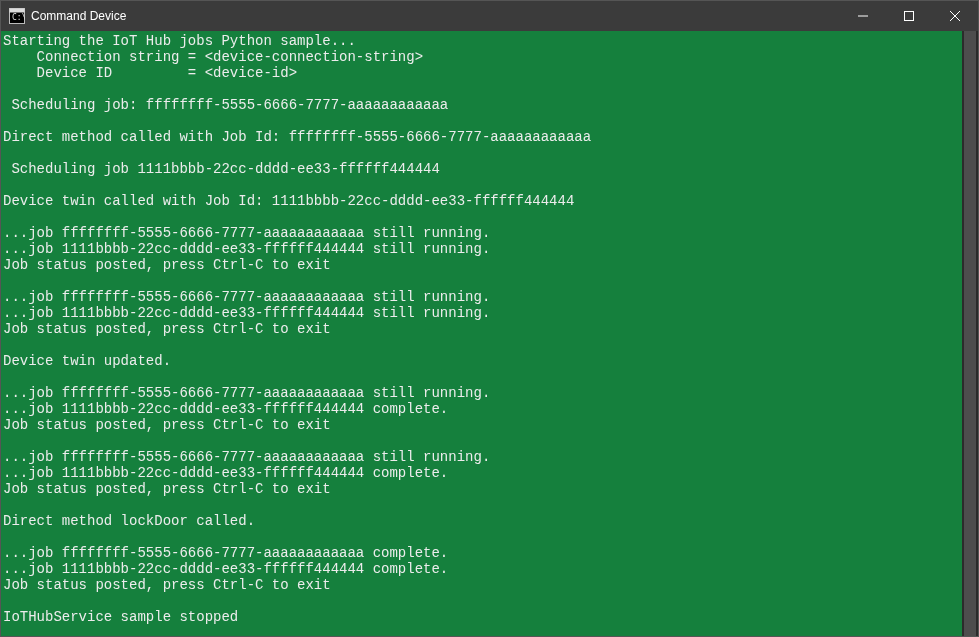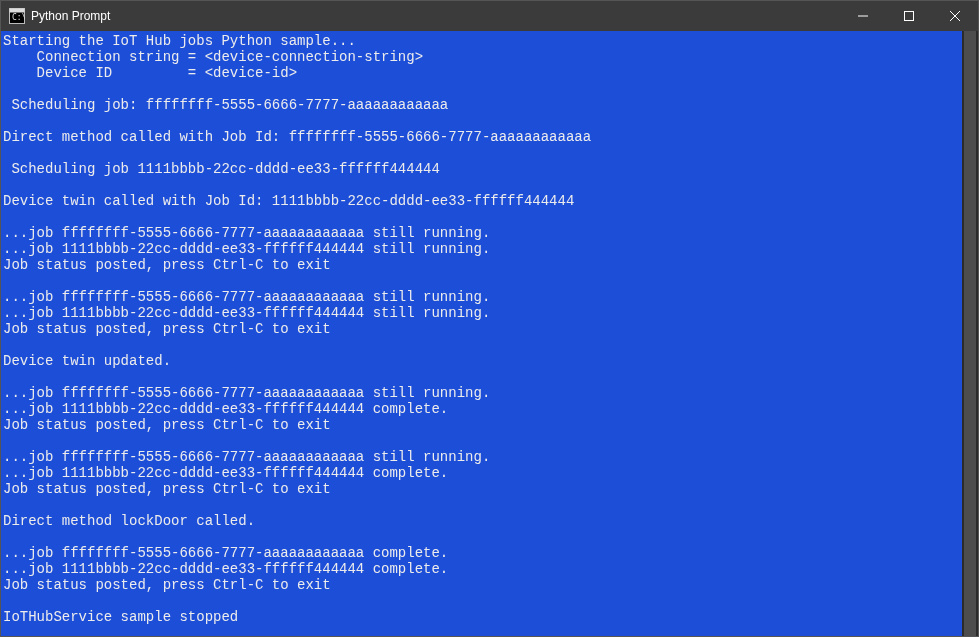--- a/index.html
+++ b/index.html
@@ -50,21 +50,21 @@
     }
     .titlebar-btn svg { width: 10px; height: 10px; }
     .client {
       flex: 1;
       display: flex;
       background: #000;
       overflow: hidden;
     }
     .console {
       flex: 1;
-      background: #1d4ed8;
+      background: #15803d;
       color: #ececec;
       font-family: Consolas, "Courier New", monospace;
       font-size: 14px;
       line-height: 16px;
       white-space: pre;
       padding: 2px 0 2px 2px;
       overflow: hidden;
     }
     .scrollbar {
       width: 16px;
@@ -85,21 +85,21 @@
 
 <div class="window">
   <div class="titlebar">
     <span class="titlebar-icon">
       <svg viewBox="0 0 16 16">
         <rect x="0.5" y="0.5" width="15" height="15" fill="#000" stroke="#bbb" stroke-width="1"></rect>
         <rect x="0.5" y="0.5" width="15" height="4" fill="#ddd"></rect>
         <text x="3" y="12" font-family="Consolas, monospace" font-size="8" fill="#ddd">C:\</text>
       </svg>
     </span>
-    <span class="titlebar-title">Python Prompt</span>
+    <span class="titlebar-title">Command Device</span>
     <span class="titlebar-spacer"></span>
     <span class="titlebar-btn">
       <svg viewBox="0 0 10 10">
           <line x1="0" y1="5" x2="10" y2="5" stroke="#fff" stroke-width="1"></line>
         </svg>
     </span>
     <span class="titlebar-btn">
       <svg viewBox="0 0 10 10">
           <rect x="0.5" y="0.5" width="9" height="9" fill="none" stroke="#fff" stroke-width="1"></rect>
         </svg>

